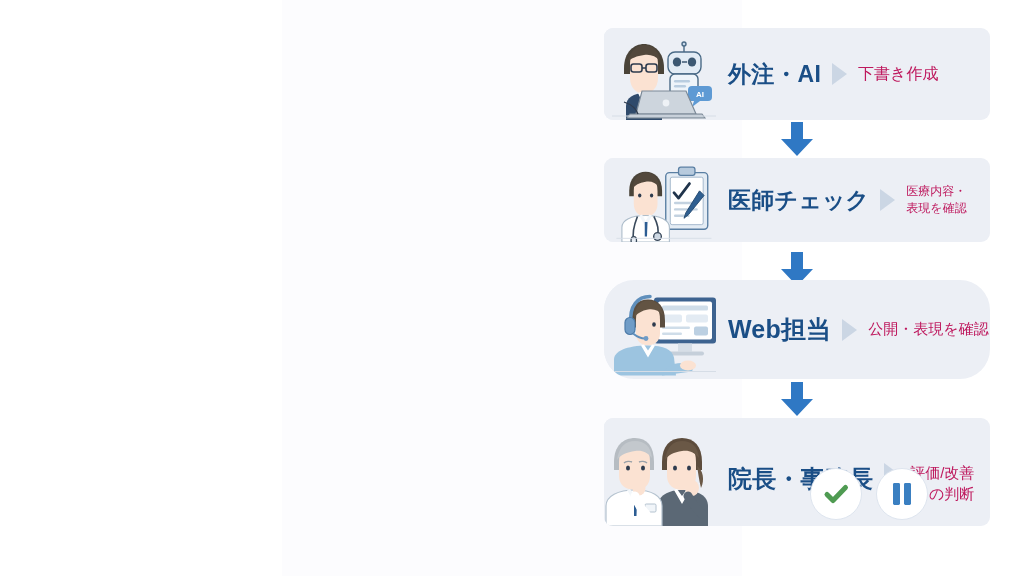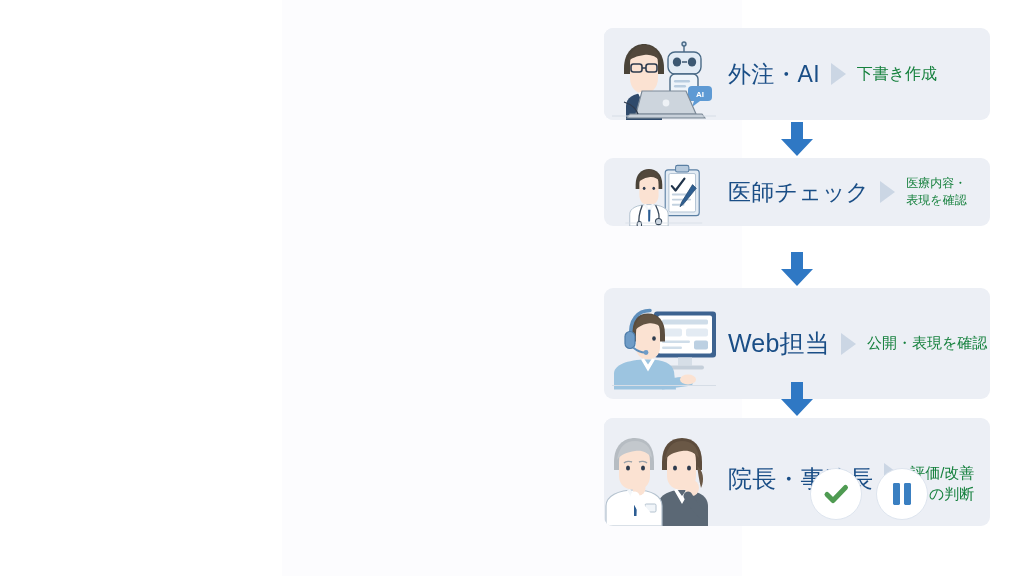--- a/index.html
+++ b/index.html
@@ -65,37 +65,37 @@
 
   .label-zone {
     flex: 1 1 auto;
     display: flex;
     align-items: center;
     padding-left: 6px;
   }
 
   .step-title {
     color: #1a4e86;
-    font-weight: normal;
+    font-weight: bold;
     letter-spacing: 0.2px;
     white-space: nowrap;
   }
 
   .tri {
     flex: 0 0 auto;
     width: 0;
     height: 0;
     border-top: 11px solid transparent;
     border-bottom: 11px solid transparent;
     border-left: 15px solid #cbd6e4;
     margin: 0 11px 0 11px;
   }
 
   .step-desc {
-    color: #15803d;
+    color: #be185d;
     white-space: pre-line;
     line-height: 1.38;
   }
 
   
   .arrow {
     position: absolute;
     left: 173px;
     width: 40px;
     height: 34px;
@@ -118,23 +118,23 @@
     border: 1.6px solid #dde4ee;
     display: flex;
     align-items: center;
     justify-content: center;
   }
   .badge svg { display: block; }
 
   
   #card-1 { top: 0px;   height: 92px; }
   #arrow-1{ top: 94px; }
-  #card-2 { top: 130px; height: 68px; }
+  #card-2 { top: 130px; height: 84px; }
   #arrow-2{ top: 224px; }
-  #card-3 { top: 260px; height: 111px; }
+  #card-3 { top: 252px; height: 99px; border-radius: 30px; }
   #arrow-3{ top: 354px; }
   #card-4 { top: 390px; height: 108px; }
 
   #card-1 .step-title { font-size: 23px; }
   #card-1 .step-desc  { font-size: 16px; }
   #card-2 .step-title { font-size: 23px; }
   #card-2 .step-desc  { font-size: 12px; }
   #card-3 .step-title { font-size: 25px; }
   #card-3 .step-desc  { font-size: 15px; }
   #card-4 .step-title { font-size: 24px; }

